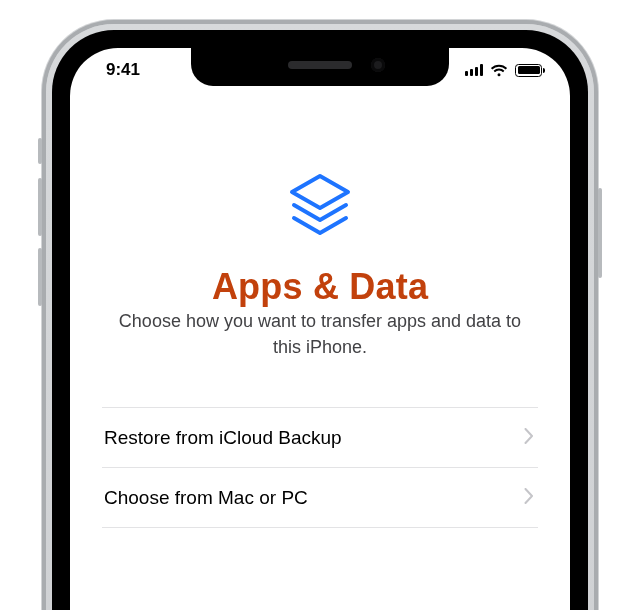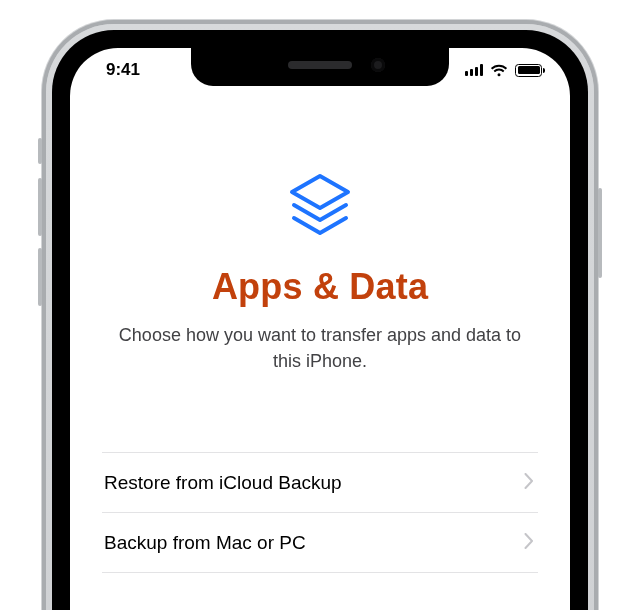--- a/index.html
+++ b/index.html
@@ -91,23 +91,23 @@
   .battery .fill { position:absolute; inset:1.5px; background:#000; border-radius:1.5px; }
 
   
   .content {
     position: absolute; top: 60px; left: 0; right: 0;
     padding: 40px 32px 0;
     text-align: center;
   }
   .hero-icon { margin: 24px auto 22px; width: 76px; height: 72px; }
   .title { font-size: 36px; font-weight: 700; letter-spacing: 0.2px; color:#c2410c; }
-  .subtitle { margin-top: 14px; font-size: 18px; line-height: 1.45; color: #424245; padding: 0 10px; }
+  .subtitle { margin-top: 0; font-size: 18px; line-height: 1.45; color: #424245; padding: 0 10px; }
 
-  .options { margin-top: 78px; border-top: 1px solid #e3e3e5; text-align: left; }
+  .options { margin-top: 47px; border-top: 1px solid #e3e3e5; text-align: left; }
   .option-row {
     display: flex; align-items: center; justify-content: space-between;
     height: 60px; padding: 0 4px 0 2px;
     border-bottom: 1px solid #e3e3e5;
     font-size: 19px; color: #000;
     cursor: pointer;
   }
   .chev { color: #c5c5c9; }
 </style>
 </head>
@@ -164,21 +164,21 @@
           <div class="options">
             <div class="option-row">
               <span>Restore from iCloud Backup</span>
               <span class="chev">
                 <svg width="10" height="16" viewBox="0 0 10 16">
                     <path d="M1.5 1 8 8l-6.5 7" stroke="currentColor" stroke-width="2" fill="none" stroke-linecap="round" stroke-linejoin="round"></path>
                   </svg>
               </span>
             </div>
             <div class="option-row">
-              <span>Backup from Mac or PC</span>
+              <span>Choose from Mac or PC</span>
               <span class="chev">
                 <svg width="10" height="16" viewBox="0 0 10 16">
                     <path d="M1.5 1 8 8l-6.5 7" stroke="currentColor" stroke-width="2" fill="none" stroke-linecap="round" stroke-linejoin="round"></path>
                   </svg>
               </span>
             </div>
           </div>
         </div>
 
       </div>

